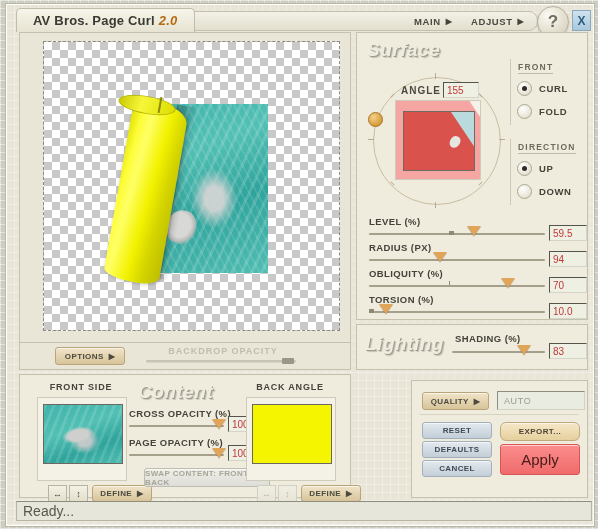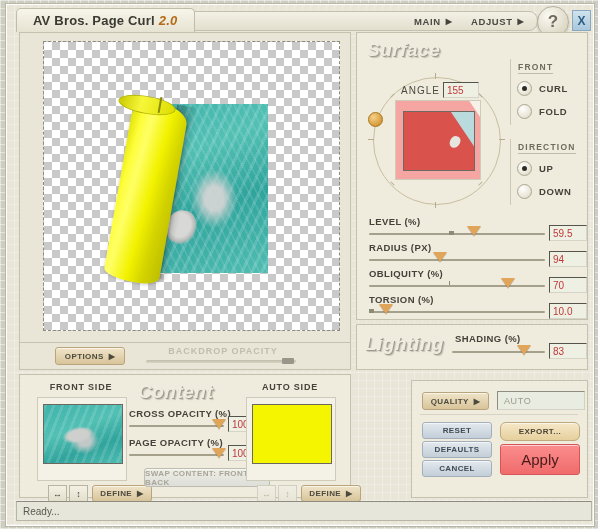--- a/index.html
+++ b/index.html
@@ -176,21 +176,21 @@
     border:1px solid #c8bda0;border-radius:50%;
   }
   .dial-tick{position:absolute;background:#b5ab8d;}
   .dial-knob{
     position:absolute;width:13px;height:13px;border-radius:50%;
     background:radial-gradient(circle at 35% 32%, #f5d08a, #d79c3c 70%, #b97f22);
     border:1px solid #a9741d;cursor:pointer;
   }
   .angle-label{
     position:absolute;left:44px;top:52px;
-    font-size:10px;font-weight:normal;letter-spacing:1px;color:#4b4940;
+    font-size:10px;font-weight:bold;letter-spacing:1px;color:#4b4940;
   }
   .valfield{
     position:absolute;
     background:#eef0e4;border:1px solid #d5d4c6;border-top:1px solid #55544a;border-left:1px solid #55544a;
     font-size:10px;color:#c23838;display:flex;align-items:center;padding-left:3px;
   }
   #angle-value{left:86px;top:49px;width:31px;height:14px;}
   .dial-preview{
     position:absolute;left:38px;top:67px;width:84px;height:78px;
     background:#f6f2ea;border:1px solid #cfcbbb;overflow:hidden;
@@ -304,21 +304,21 @@
   #btn-reset{position:absolute;left:10px;top:41px;width:68px;height:15px;}
   #btn-defaults{position:absolute;left:10px;top:60px;width:68px;height:15px;}
   #btn-cancel{position:absolute;left:10px;top:79px;width:68px;height:15px;}
   #btn-export{position:absolute;left:88px;top:41px;width:78px;height:17px;border-radius:6px;}
   #btn-apply{position:absolute;left:88px;top:63px;width:78px;height:29px;}
   
   .statusbar{
     position:absolute;left:10px;top:497px;width:568px;height:18px;
     background:#e6e7da;border:1px solid #b7b5a4;border-top:1px solid #8e8c7e;
     display:flex;align-items:center;padding-left:6px;
-    font-size:10px;color:#5a584e;
+    font-size:14px;color:#5a584e;
   }
 </style>
 </head>
 <body>
 
 <div class="app-bg"></div>
 
 <div class="window">
 
   <div class="titlebar">
@@ -474,21 +474,21 @@
 
     <div class="slider-label" style="left:109px;top:62px;">PAGE OPACITY (%)</div>
     <div class="slider-track" style="left:109px;top:79px;width:95px;"></div>
     <div class="slider-thumb" style="left:192px;top:73px;"></div>
     <div class="valfield" style="left:208px;top:70px;width:28px;height:14px;">100</div>
 
     <div class="btn grey" id="btn-swap">
       <span>SWAP CONTENT: FRONT / BACK</span>
     </div>
 
-    <div class="side-label" id="back-label">AUTO SIDE</div>
+    <div class="side-label" id="back-label">BACK ANGLE</div>
     <div class="side-box" id="back-box">
       <div class="thumb-back"></div>
     </div>
     <div class="mini-btn off" style="left:237px;top:110px;">
       <span>↔</span>
     </div>
     <div class="mini-btn off" style="left:258px;top:110px;">
       <span>↕</span>
     </div>
     <div class="btn" style="position:absolute;left:281px;top:110px;width:58px;height:15px;">

